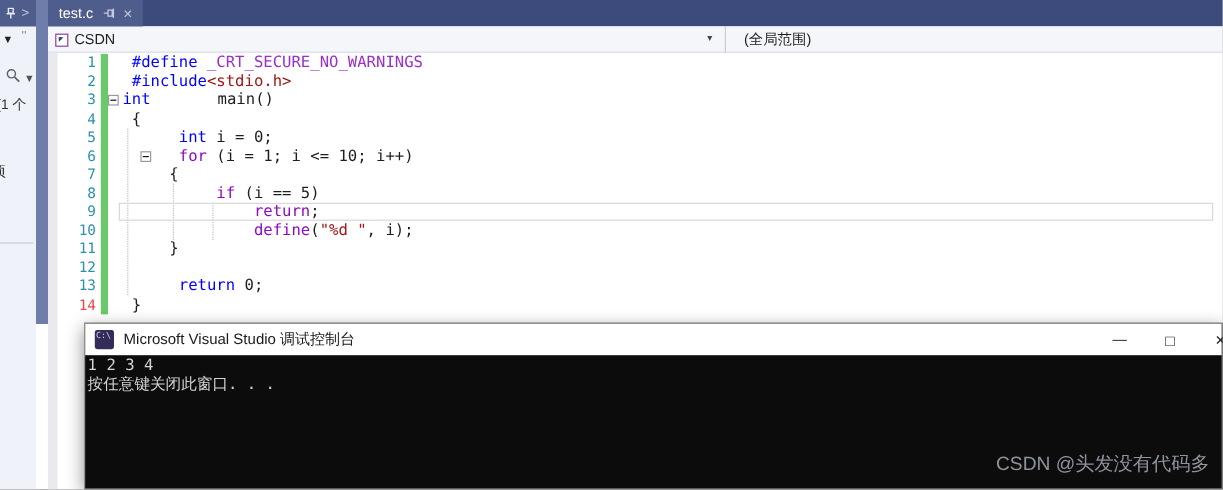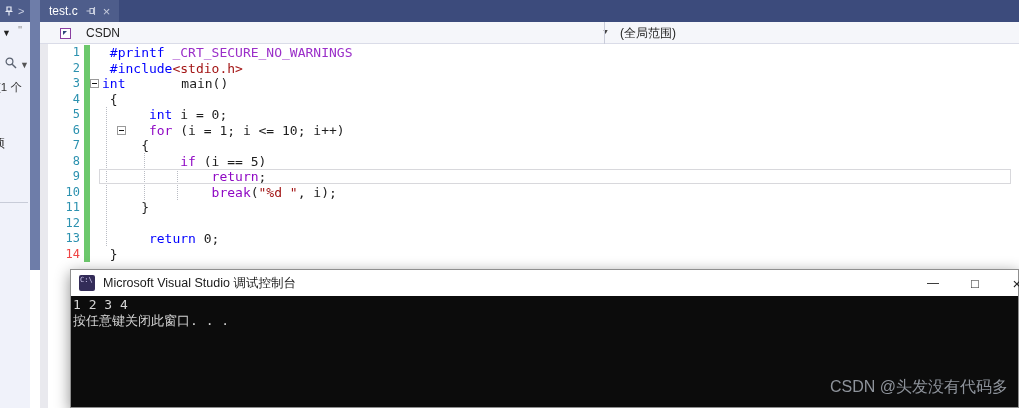--- a/index.html
+++ b/index.html
@@ -14,21 +14,21 @@
   .sb-top{ position:absolute; left:0; top:0; width:30px; height:22px; background:#4E5D8B; z-index:4;
            display:flex; align-items:center; gap:4px; padding-left:4px; color:#E6EAF5; }
   .sb-top .chev{ font-size:11px; color:#C9CFE2; }
   .doc-tab{ position:absolute; left:40px; top:0; height:22px; background:#4E5D8B; color:#fff;
             display:flex; align-items:center; gap:7px; padding:0 9px; font-size:12px; z-index:4; }
   .doc-tab .tab-pin svg, .sb-top svg{ display:block; }
   .tab-close{ color:#C6CCDD; font-size:13px; line-height:1; cursor:default; }
   
   .navbar{ position:absolute; left:40px; top:22px; width:979px; height:22px; background:#F5F6FA;
            border-bottom:1px solid #DADCE8; z-index:2; }
-  .combo1{ position:absolute; left:16px; top:1px; width:562px; height:20px; display:flex; align-items:center; gap:15px; padding:0 4px; }
+  .combo1{ position:absolute; left:2px; top:1px; width:562px; height:20px; display:flex; align-items:center; gap:5px; padding:0 4px; }
   .combo1 .lbl{ font-size:12px; color:#1E1E1E; }
   .combo-arrow{ position:absolute; right:8px; top:4px; font-size:9px; color:#444; }
   .nav-sep{ position:absolute; left:564px; top:0; width:1px; height:22px; background:#C9CCDA; }
   .combo2{ position:absolute; left:580px; top:1px; height:20px; display:flex; align-items:center; font-size:12px; color:#1E1E1E; }
   .csdn-icon{ width:11px; height:11px; border:1px solid #8A3FA0; background:#fff; position:relative; }
   .csdn-icon:before{ content:""; position:absolute; left:2px; top:2px; border:2.5px solid transparent; border-top-color:#30497B; border-left-color:#30497B; }
   
   .sidebar{ position:absolute; left:0; top:22px; width:30px; height:386px; background:#F0F2FA; z-index:3; overflow:hidden; }
   .sb-row1{ position:absolute; left:2px; top:6px; color:#222; font-size:9px; }
   .sb-marks{ position:absolute; left:18px; top:2px; color:#888; font-size:11px; }
@@ -140,33 +140,33 @@
         <div class="ln-num" style="top: 156px; color: rgb(43, 145, 175);">11</div>
         <div class="ln-num" style="top: 171.5px; color: rgb(43, 145, 175);">12</div>
         <div class="ln-num" style="top: 187px; color: rgb(43, 145, 175);">13</div>
         <div class="ln-num" style="top: 202.5px; color: #ef4444;">14</div>
       </div>
     <div class="change-bar" style="height: 217px; background: rgb(108, 200, 108);"></div>
     <div class="guide" style="left:66px; top:63px;  height:139px;"></div>
     <div class="guide" style="left:104px; top:109px; height:47px;"></div>
     <div class="guide" style="left:137px; top:125px; height:31px;"></div>
     <div style="position:absolute;left:0;top:0;width:979px;height:364px;">
-        <div class="code-line" style="top: 1px;"><span style="color: rgb(30, 30, 30);"> </span><span style="color: rgb(0, 0, 255);">#printf</span><span style="color: rgb(30, 30, 30);"> </span><span style="color: rgb(155, 47, 201);">_CRT_SECURE_NO_WARNINGS</span></div>
+        <div class="code-line" style="top: 1px;"><span style="color: rgb(30, 30, 30);"> </span><span style="color: rgb(0, 0, 255);">#define</span><span style="color: rgb(30, 30, 30);"> </span><span style="color: rgb(155, 47, 201);">_CRT_SECURE_NO_WARNINGS</span></div>
         <div class="code-line" style="top: 16.5px;"><span style="color: rgb(30, 30, 30);"> </span><span style="color: rgb(0, 0, 255);">#include</span><span style="color: rgb(163, 21, 21);">&lt;stdio.h&gt;</span></div>
         <div class="code-line" style="top: 32px;"><span style="color: rgb(0, 0, 255);">int</span><span style="color: rgb(30, 30, 30); margin-left: 48px;"> main()</span></div>
         <div class="fold-box" style="left: 50px; top: 35px;"></div>
         <div class="code-line" style="top: 47.5px;"><span style="color: rgb(30, 30, 30);"> {</span></div>
         <div class="code-line" style="top: 63px;"><span style="color: rgb(30, 30, 30);">      </span><span style="color: rgb(0, 0, 255);">int</span><span style="color: rgb(30, 30, 30);"> i = 0;</span></div>
         <div class="code-line" style="top: 78.5px;"><span style="color: rgb(30, 30, 30);">      </span><span style="color: rgb(143, 8, 196);">for</span><span style="color: rgb(30, 30, 30);"> (i = 1; i &lt;= 10; i++)</span></div>
         <div class="fold-box" style="left: 77px; top: 81.5px;"></div>
         <div class="code-line" style="top: 94px;"><span style="color: rgb(30, 30, 30);">     {</span></div>
         <div class="code-line" style="top: 109.5px;"><span style="color: rgb(30, 30, 30);">          </span><span style="color: rgb(143, 8, 196);">if</span><span style="color: rgb(30, 30, 30);"> (i == 5)</span></div>
         <div class="cur-line" style="top: 125px;"></div>
         <div class="code-line" style="top: 125px;"><span style="color: rgb(30, 30, 30);">              </span><span style="color: rgb(143, 8, 196);">return</span><span style="color: rgb(30, 30, 30);">;</span></div>
-        <div class="code-line" style="top: 140.5px;"><span style="color: rgb(30, 30, 30);">              </span><span style="color: rgb(143, 8, 196);">break</span><span style="color: rgb(30, 30, 30);">(</span><span style="color: rgb(163, 21, 21);">"%d "</span><span style="color: rgb(30, 30, 30);">, i);</span></div>
+        <div class="code-line" style="top: 140.5px;"><span style="color: rgb(30, 30, 30);">              </span><span style="color: rgb(143, 8, 196);">define</span><span style="color: rgb(30, 30, 30);">(</span><span style="color: rgb(163, 21, 21);">"%d "</span><span style="color: rgb(30, 30, 30);">, i);</span></div>
         <div class="code-line" style="top: 156px;"><span style="color: rgb(30, 30, 30);">     }</span></div>
         <div class="code-line" style="top: 171.5px;"></div>
         <div class="code-line" style="top: 187px;"><span style="color: rgb(30, 30, 30);">      </span><span style="color: rgb(0, 0, 255);">return</span><span style="color: rgb(30, 30, 30);"> 0;</span></div>
         <div class="code-line" style="top: 202.5px;"><span style="color: rgb(30, 30, 30);"> }</span></div>
       </div>
 
   </div>
 
   <div class="console-win">
     <div class="cw-title">

